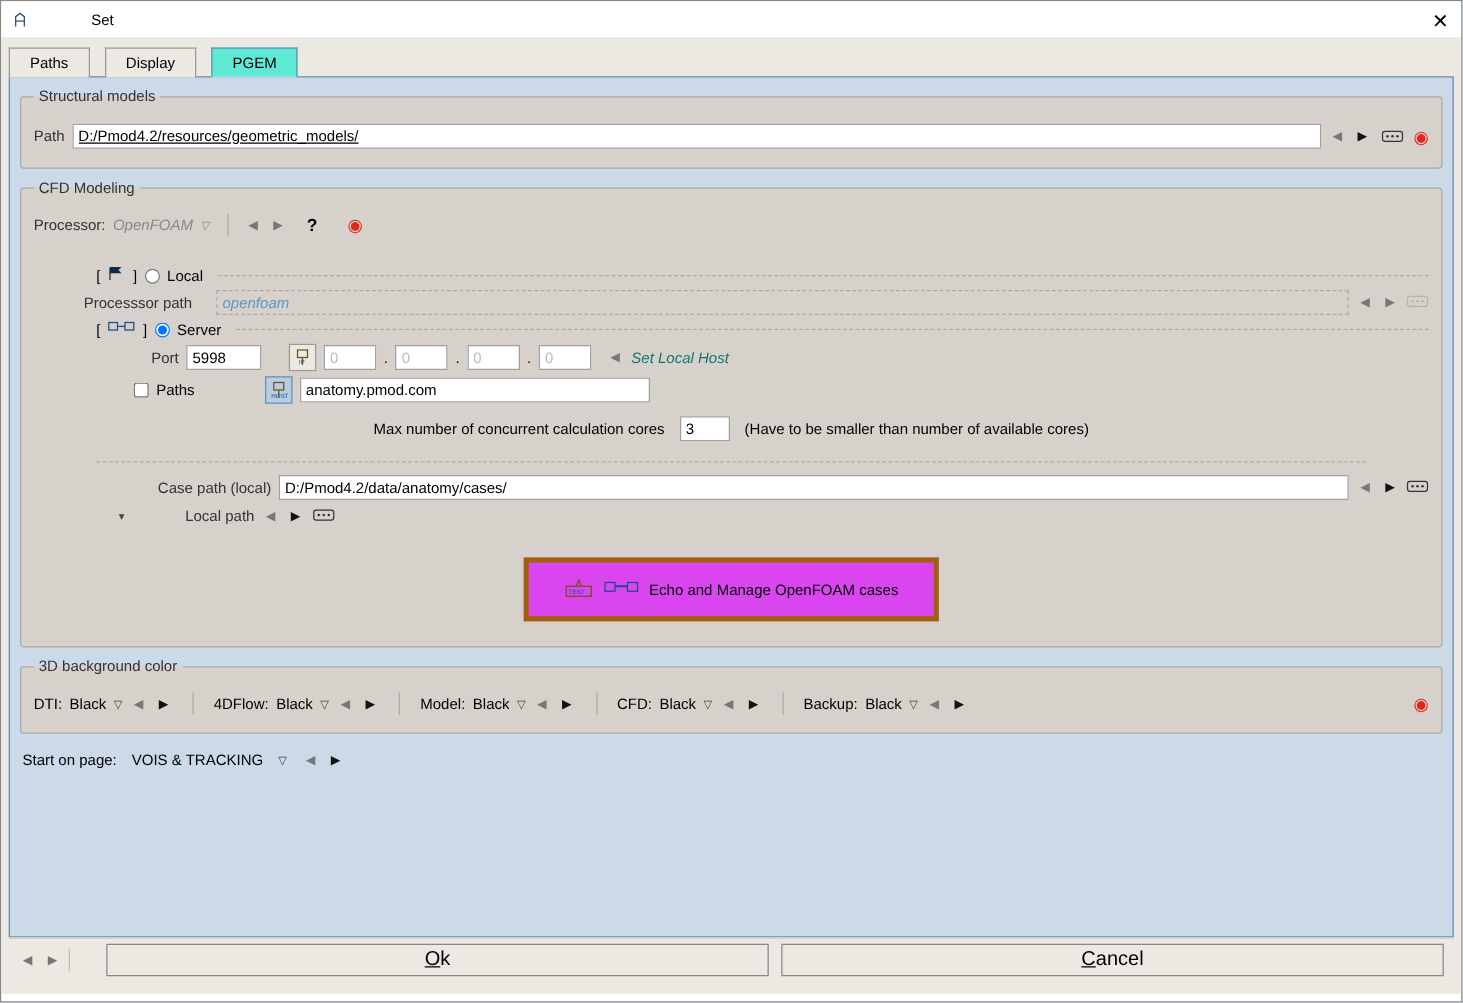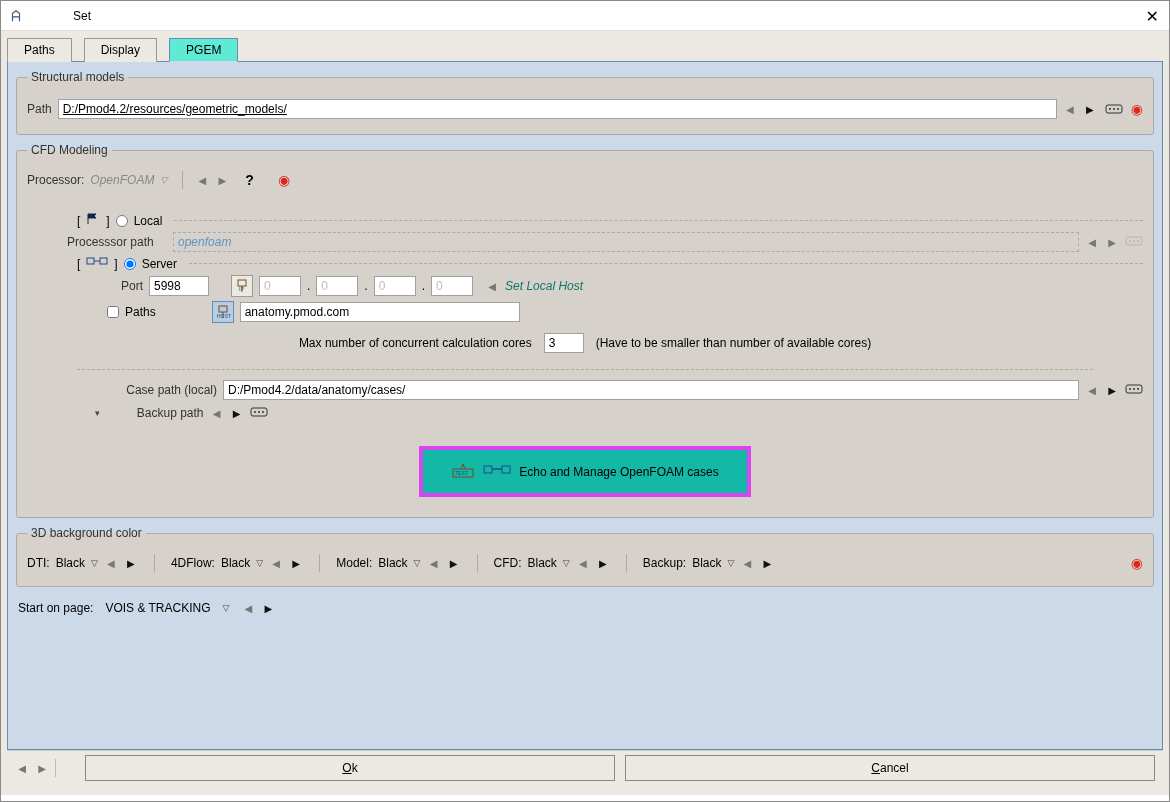--- a/index.html
+++ b/index.html
@@ -98,37 +98,37 @@
   .red-target { color:#e2261d; font-size:14px; cursor:pointer; }
   .small-svg { width:14px; height:14px; }
   .radio { width:12px; height:12px; }
   .checkbox { width:12px; height:12px; }
   .proc-dropdown { color:#888; font-style:italic; min-width:80px; display:inline-flex; align-items:center; gap:6px;}
   .proc-dropdown .chev { font-size:9px; color:#888; }
   .ip-field { width:42px; text-align:left; color:#bbb; border:1px dashed #bbb; background:#d6d2cb; height:20px; padding:2px;}
   .disabled-text { color:#0f766e;font-style:italic; }
   .secondary-row { margin-left:50px; }
   .echo-box {
-    border: 4px solid #d946ef;
+    border: 4px solid #a16207;
     padding: 12px 28px;
     display:inline-flex; align-items:center; gap:8px;
-    background:#14b8a6;
+    background:#d946ef;
     margin: 20px auto 10px;
   }
   .bg-section .item { display:flex; align-items:center; gap:6px; }
   .bg-section .sep { width:1px; height:18px; background:#aaa; margin:0 10px;}
   .drop-chev { font-size:9px; color:#444; cursor:pointer;}
   .bottom-bar {
     display:flex; gap:10px; padding:4px 8px 8px; background:#ece9e2;
     border-top:1px solid #ccc;
   }
   .big-btn {
     flex:1; height:26px; border:1px solid #888; background:#ece9e2;
     display:flex; align-items:center; justify-content:center; cursor:pointer;
-    font-size:12px;
+    font-size:16px;
   }
   .big-btn span { text-decoration: underline; text-decoration-color: transparent; }
   .big-btn .ul { text-decoration: underline; }
   .pager { display:flex; align-items:center; gap:6px; min-width:60px; }
   .flag-icon { color:#0b2a4a; font-size:12px; }
   .server-icon { font-size:12px; }
   .help-icon { font-weight:bold; font-size:14px; cursor:pointer;}
   .center-wrap { display:flex; justify-content:center; }
 </style>
 </head>
@@ -286,21 +286,21 @@
           <svg width="18" height="12" viewBox="0 0 18 12">
               <rect x="1" y="2" width="16" height="8" rx="2" fill="none" stroke="#333"></rect>
               <circle cx="5" cy="6" r="1" fill="#333"></circle>
               <circle cx="9" cy="6" r="1" fill="#333"></circle>
               <circle cx="13" cy="6" r="1" fill="#333"></circle>
             </svg>
         </span>
       </div>
       <div class="row secondary-row" style="margin-left:80px;">
         <span class="drop-chev" style="margin-left:-12px;">▾</span>
-        <span class="label" style="min-width:98px; text-align:right;">Backup path</span>
+        <span class="label" style="min-width:98px; text-align:right;">Local path</span>
         <span class="spinner-btn">◀</span>
         <span class="spinner-btn dark">▶</span>
         <span>
           <svg width="18" height="12" viewBox="0 0 18 12">
               <rect x="1" y="2" width="16" height="8" rx="2" fill="none" stroke="#333"></rect>
               <circle cx="5" cy="6" r="1" fill="#333"></circle>
               <circle cx="9" cy="6" r="1" fill="#333"></circle>
               <circle cx="13" cy="6" r="1" fill="#333"></circle>
             </svg>
         </span>

